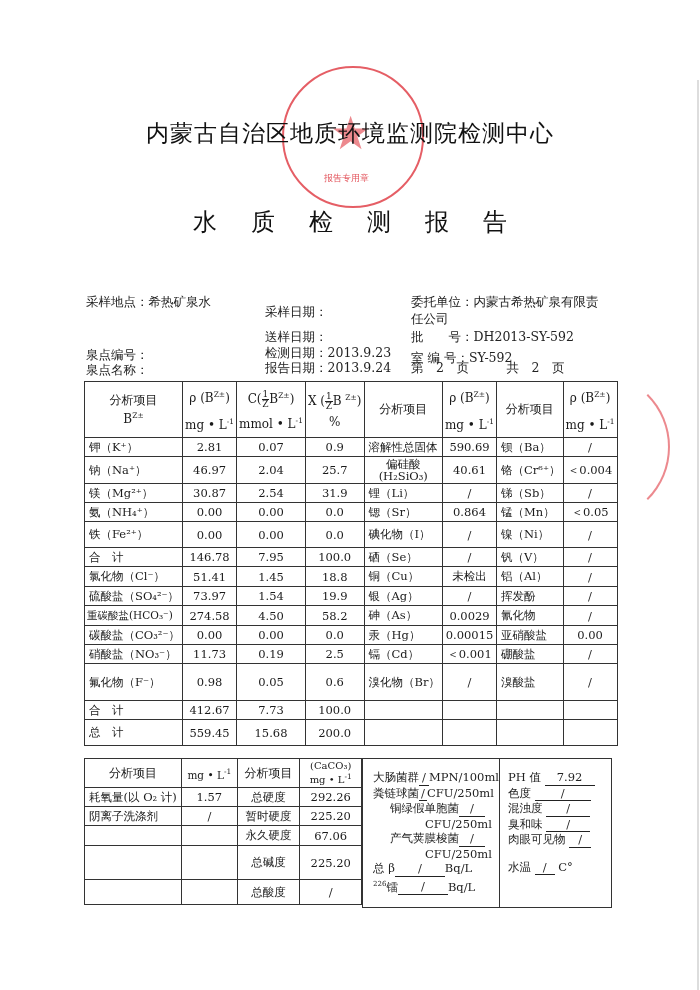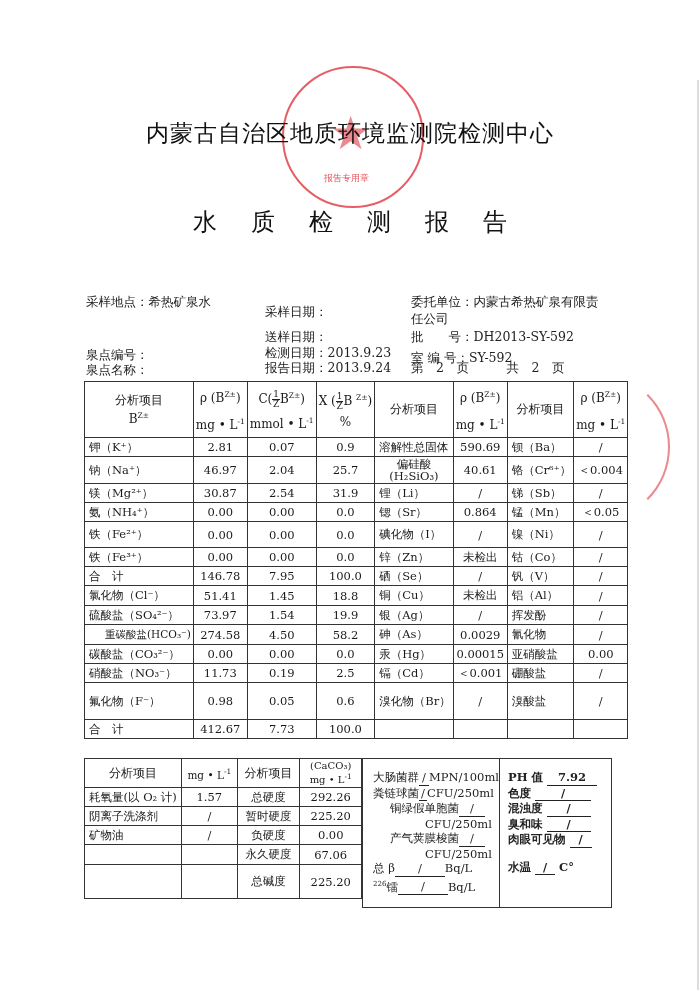--- a/index.html
+++ b/index.html
@@ -161,30 +161,20 @@
     <td class="l">铁（Fe²⁺）</td>
     <td>0.00</td>
     <td>0.00</td>
     <td>0.0</td>
     <td class="l">碘化物（I）</td>
     <td>/</td>
     <td class="l">镍（Ni）</td>
     <td>/</td>
   </tr>
   <tr style="height:19px">
-    <td class="l">铁（Fe³⁺）</td>
-    <td>0.00</td>
-    <td>0.00</td>
-    <td>0.0</td>
-    <td class="l">锌（Zn）</td>
-    <td>未检出</td>
-    <td class="l">钴（Co）</td>
-    <td>/</td>
-  </tr>
-  <tr style="height:19px">
     <td class="l">合　计</td>
     <td>146.78</td>
     <td>7.95</td>
     <td>100.0</td>
     <td class="l">硒（Se）</td>
     <td>/</td>
     <td class="l">钒（V）</td>
     <td>/</td>
   </tr>
 
@@ -202,21 +192,21 @@
     <td class="l">硫酸盐（SO₄²⁻）</td>
     <td>73.97</td>
     <td>1.54</td>
     <td>19.9</td>
     <td class="l">银（Ag）</td>
     <td>/</td>
     <td class="l">挥发酚</td>
     <td>/</td>
   </tr>
   <tr style="height:20px">
-    <td class="l" style="font-size:10.5px;padding-left:20px">重碳酸盐(HCO₃⁻)</td>
+    <td class="l" style="font-size:10.5px;padding-left:2px">重碳酸盐(HCO₃⁻)</td>
     <td>274.58</td>
     <td>4.50</td>
     <td>58.2</td>
     <td class="l">砷（As）</td>
     <td>0.0029</td>
     <td class="l">氰化物</td>
     <td>/</td>
   </tr>
   <tr style="height:19px">
     <td class="l">碳酸盐（CO₃²⁻）</td>
@@ -246,20 +236,30 @@
     <td class="l">溴化物（Br）</td>
     <td>/</td>
     <td class="l">溴酸盐</td>
     <td>/</td>
   </tr>
   <tr style="height:19px">
     <td class="l">合　计</td>
     <td>412.67</td>
     <td>7.73</td>
     <td>100.0</td>
+    <td></td>
+        <td></td>
+    <td></td>
+        <td></td>
+  </tr>
+  <tr style="height:26px">
+    <td class="l">总　计</td>
+    <td>559.45</td>
+    <td>15.68</td>
+    <td>200.0</td>
     <td></td>
         <td></td>
     <td></td>
         <td></td>
   </tr>
 </tbody>
   </table>
 
 <table class="grid" style="left:84px; top:758px; width:278px;">
   <colgroup>
@@ -283,37 +283,37 @@
     <td>1.57</td>
     <td>总硬度</td>
     <td>292.26</td>
   </tr>
   <tr style="height:19px">
     <td class="l">阴离子洗涤剂</td>
     <td>/</td>
     <td>暂时硬度</td>
     <td>225.20</td>
   </tr>
-  <tr style="height:19px">
-    <td class="l">矿物油</td>
-    <td>/</td>
-    <td>负硬度</td>
-    <td>0.00</td>
-  </tr>
   <tr style="height:20px">
     <td></td>
         <td></td>
     <td>永久硬度</td>
     <td>67.06</td>
   </tr>
   <tr style="height:34px">
     <td></td>
         <td></td>
     <td>总碱度</td>
     <td>225.20</td>
+  </tr>
+  <tr style="height:25px">
+    <td></td>
+        <td></td>
+    <td>总酸度</td>
+    <td>/</td>
   </tr>
 </tbody>
   </table>
 
 <table class="grid" style="left:362px; top:758px; width:250px; height:150px;">
   <colgroup>
       <col style="width:134px">
       <col style="width:116px">
     </colgroup>
   <tbody>
@@ -323,21 +323,21 @@
         <div><span>大肠菌群</span><span class="u" style="width:10px">/</span><span>MPN/100ml</span></div>
         <div><span>粪链球菌</span><span class="u" style="width:8px">/</span><span>CFU/250ml</span></div>
         <div style="padding-left:17px"><span>铜绿假单胞菌</span><span class="u" style="width:26px">/</span></div>
         <div style="padding-left:52px">CFU/250ml</div>
         <div style="padding-left:17px"><span>产气荚膜梭菌</span><span class="u" style="width:26px">/</span></div>
         <div style="padding-left:52px">CFU/250ml</div>
         <div><span>总 β</span><span class="u" style="width:50px">/</span><span>Bq/L</span></div>
         <div><sup style="font-size:7px">226</sup><span>镭</span><span class="u" style="width:50px">/</span><span>Bq/L</span></div>
       </div>
     </td>
-    <td style="vertical-align:top; text-align:left; padding:0;font-weight:bold;">
+    <td style="vertical-align:top; text-align:left; padding:0;">
       <div class="bottom-box" style="position:relative; padding:11px 0 0 8px;">
         <div><span>PH 值</span> <span class="u" style="width:50px">7.92</span></div>
         <div><span>色度</span> <span class="u" style="width:56px">/</span></div>
         <div><span>混浊度</span> <span class="u" style="width:44px">/</span></div>
         <div><span>臭和味</span> <span class="u" style="width:44px">/</span></div>
         <div><span>肉眼可见物</span> <span class="u" style="width:22px">/</span></div>
         <div style="margin-top:12px"><span>水温</span> <span class="u" style="width:20px">/</span> <span>C°</span></div>
       </div>
     </td>
   </tr>

